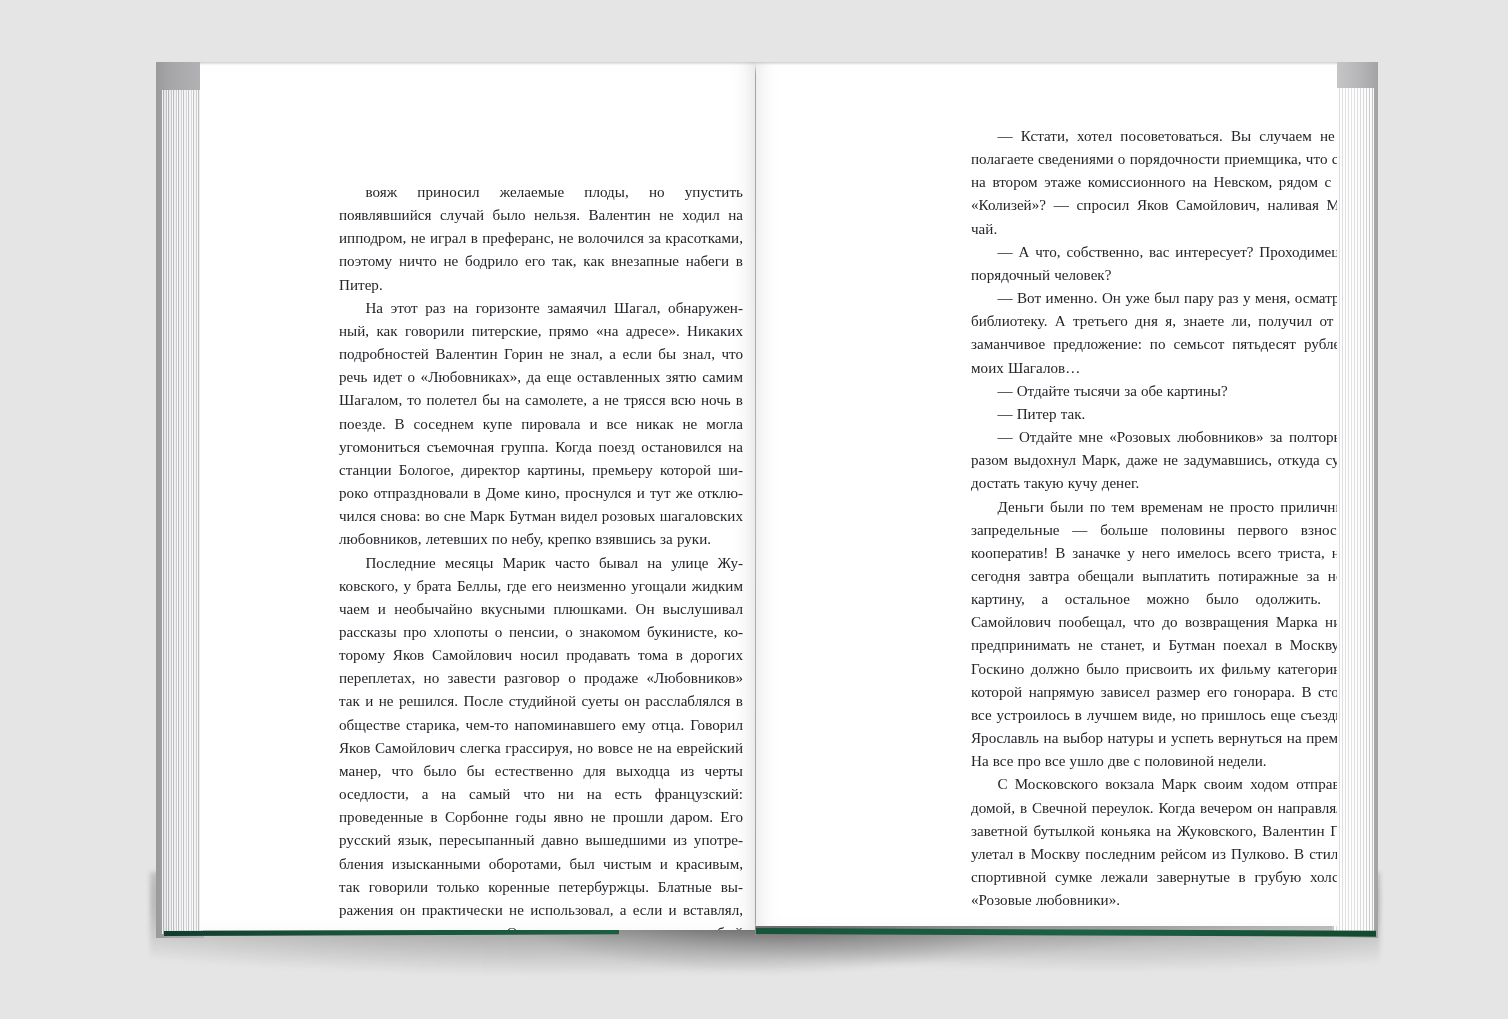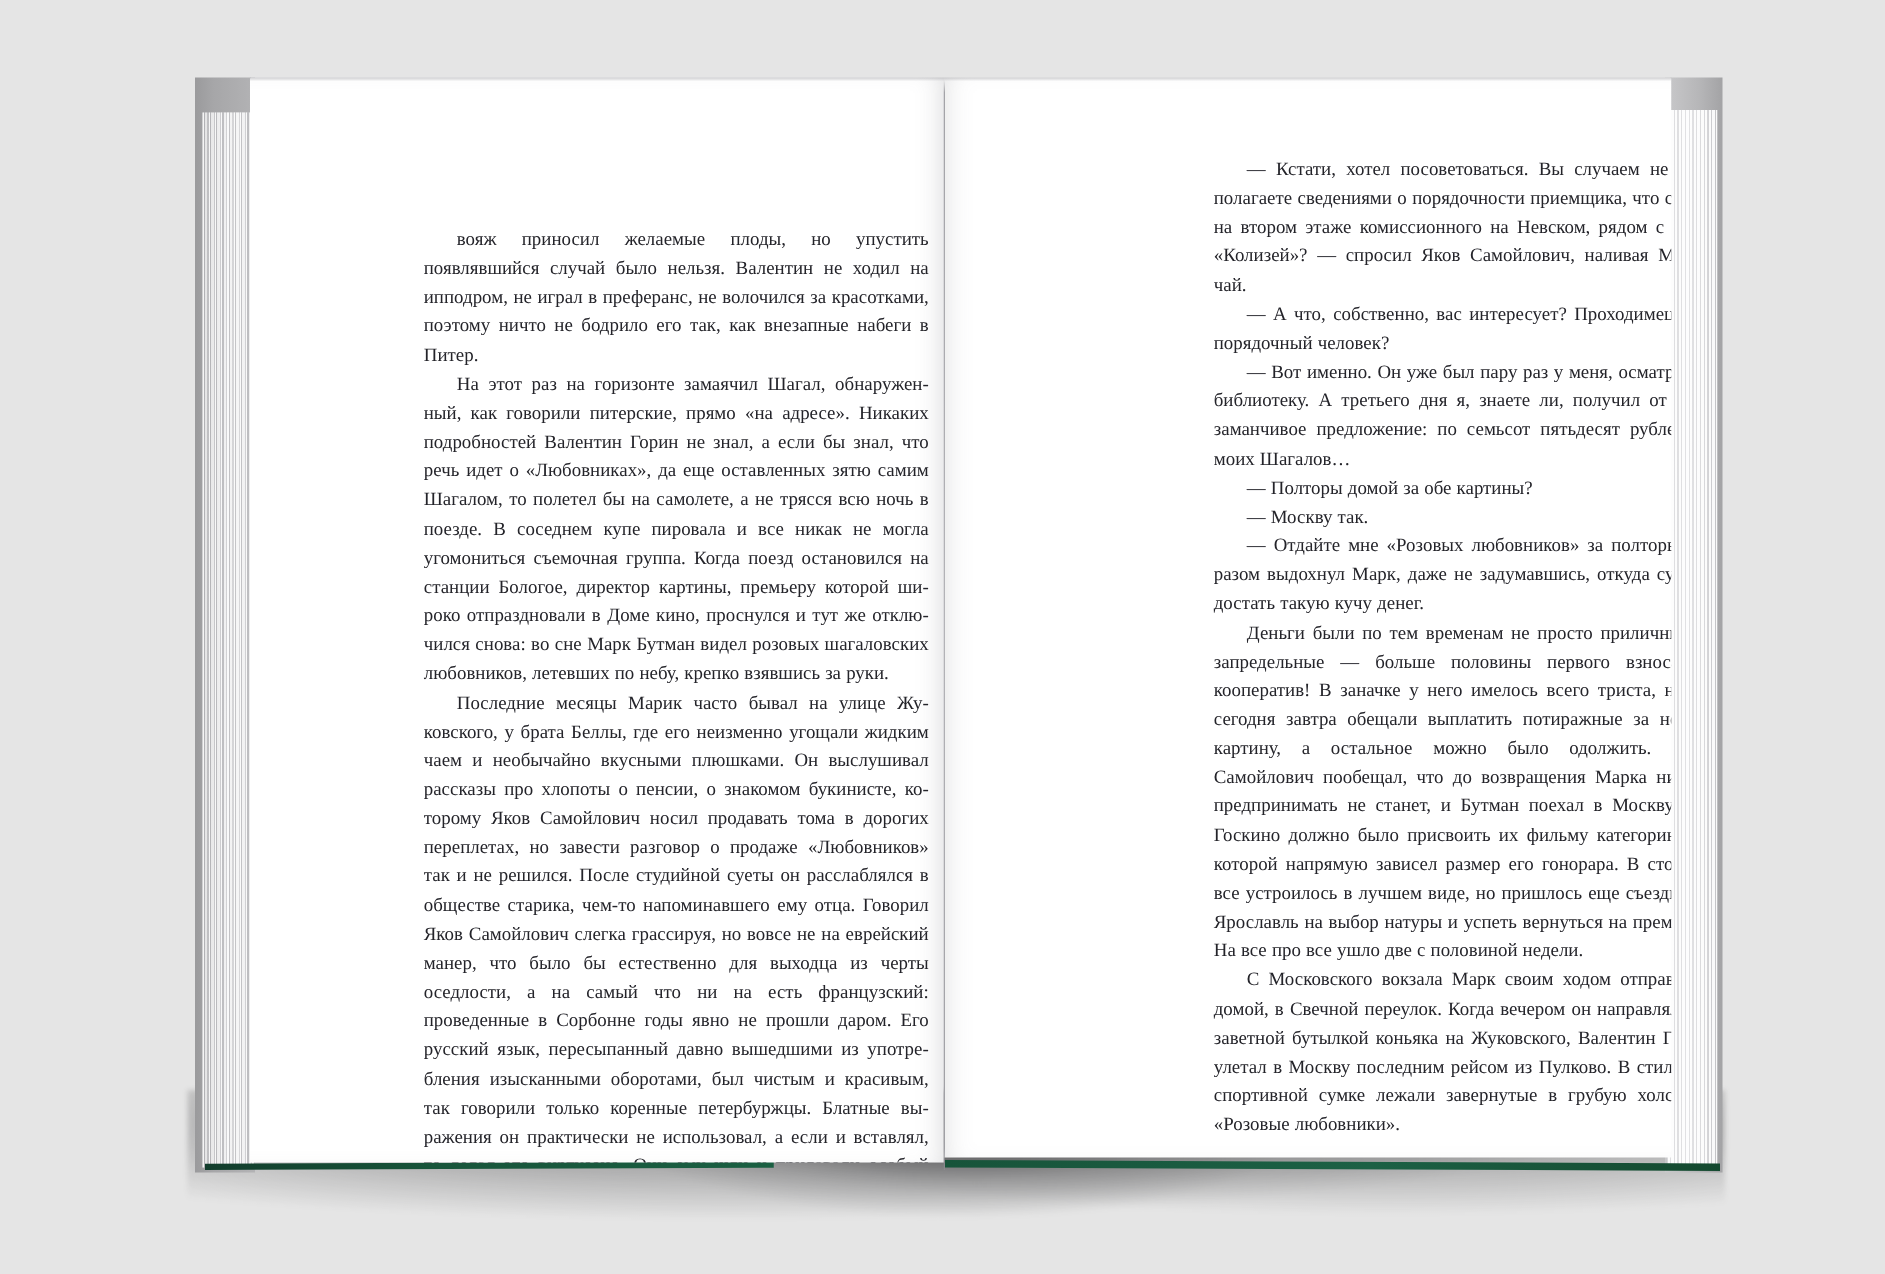--- a/index.html
+++ b/index.html
@@ -231,22 +231,22 @@
         <p>На этот раз на горизонте замаячил Шагал, обнаружен­ный, как говорили питерские, прямо «на адресе». Никаких подробностей Валентин Горин не знал, а если бы знал, что речь идет о «Любовниках», да еще оставленных зятю самим Шагалом, то полетел бы на самолете, а не трясся всю ночь в поезде. В соседнем купе пировала и все никак не могла угомониться съемочная группа. Когда поезд остановился на станции Бологое, директор картины, премьеру которой ши­роко отпраздновали в Доме кино, проснулся и тут же отклю­чился снова: во сне Марк Бутман видел розовых шагаловских любовников, летевших по небу, крепко взявшись за руки.</p>
         <p>Последние месяцы Марик часто бывал на улице Жу­ковского, у брата Беллы, где его неизменно угощали жидким чаем и необычайно вкусными плюшками. Он выслушивал рассказы про хлопоты о пенсии, о знакомом букинисте, ко­торому Яков Самойлович носил продавать тома в дорогих переплетах, но завести разговор о продаже «Любовников» так и не решился. После студийной суеты он расслаблялся в обществе старика, чем-то напоминавшего ему отца. Го­ворил Яков Самойлович слегка грассируя, но вовсе не на еврейский манер, что было бы естественно для выходца из черты оседлости, а на самый что ни на есть французский: проведенные в Сорбонне годы явно не прошли даром. Его русский язык, пересыпанный давно вышедшими из употре­бления изысканными оборотами, был чистым и красивым, так говорили только коренные петербуржцы. Блатные вы­ражения он практически не использовал, а если и вставлял, то делал это виртуозно. Они ему шли и придавали особый шарм, так же как и его неизменные калоши, трость и старо­модная шляпа.</p>
       </div>
     </div>
 
     <div class="page page-right">
       <div class="textblock" id="right-text">
         <p>— Кстати, хотел посоветоваться. Вы случаем не рас­полагаете сведениями о порядочности приемщика, что сидит на втором этаже комиссионного на Невском, рядом с кино «Колизей»? — спросил Яков Самойлович, наливая Марку чай.</p>
         <p>— А что, собственно, вас интересует? Проходимец или порядочный человек?</p>
         <p>— Вот именно. Он уже был пару раз у меня, осматривал библиотеку. А третьего дня я, знаете ли, получил от него заманчивое предложение: по семьсот пятьдесят рублей за моих Шагалов…</p>
-        <p>— Полторы домой за обе картины?</p>
-        <p>— Москву так.</p>
+        <p>— Отдайте тысячи за обе картины?</p>
+        <p>— Питер так.</p>
         <p>— Отдайте мне «Розовых любовников» за полторы, — разом выдохнул Марк, даже не задумавшись, откуда сумеет достать такую кучу денег.</p>
         <p>Деньги были по тем временам не просто прилич­ные, а запредельные — больше половины первого взно­са за кооператив! В заначке у него имелось всего триста, но не сегодня завтра обещали выплатить потиражные за новую картину, а остальное можно было одолжить. Яков Самойлович пообещал, что до возвращения Марка ничего предпринимать не станет, и Бутман поехал в Москву, где Госкино должно было присвоить их фильму категорию, от которой напрямую зависел размер его гонорара. В столице все устроилось в лучшем виде, но пришлось еще съездить в Ярославль на выбор натуры и успеть вернуться на премье­ру. На все про все ушло две с половиной недели.</p>
         <p>С Московского вокзала Марк своим ходом отправился домой, в Свечной переулок. Когда вечером он направлял­ся с заветной бутылкой коньяка на Жуковского, Вален­тин Горин улетал в Москву последним рейсом из Пулково. В стильной спортивной сумке лежали завернутые в грубую холстину «Розовые любовники».</p>
       </div>
 
     </div>
 
     <div class="top-edge"></div>
     <div class="gutter-line"></div>
 

